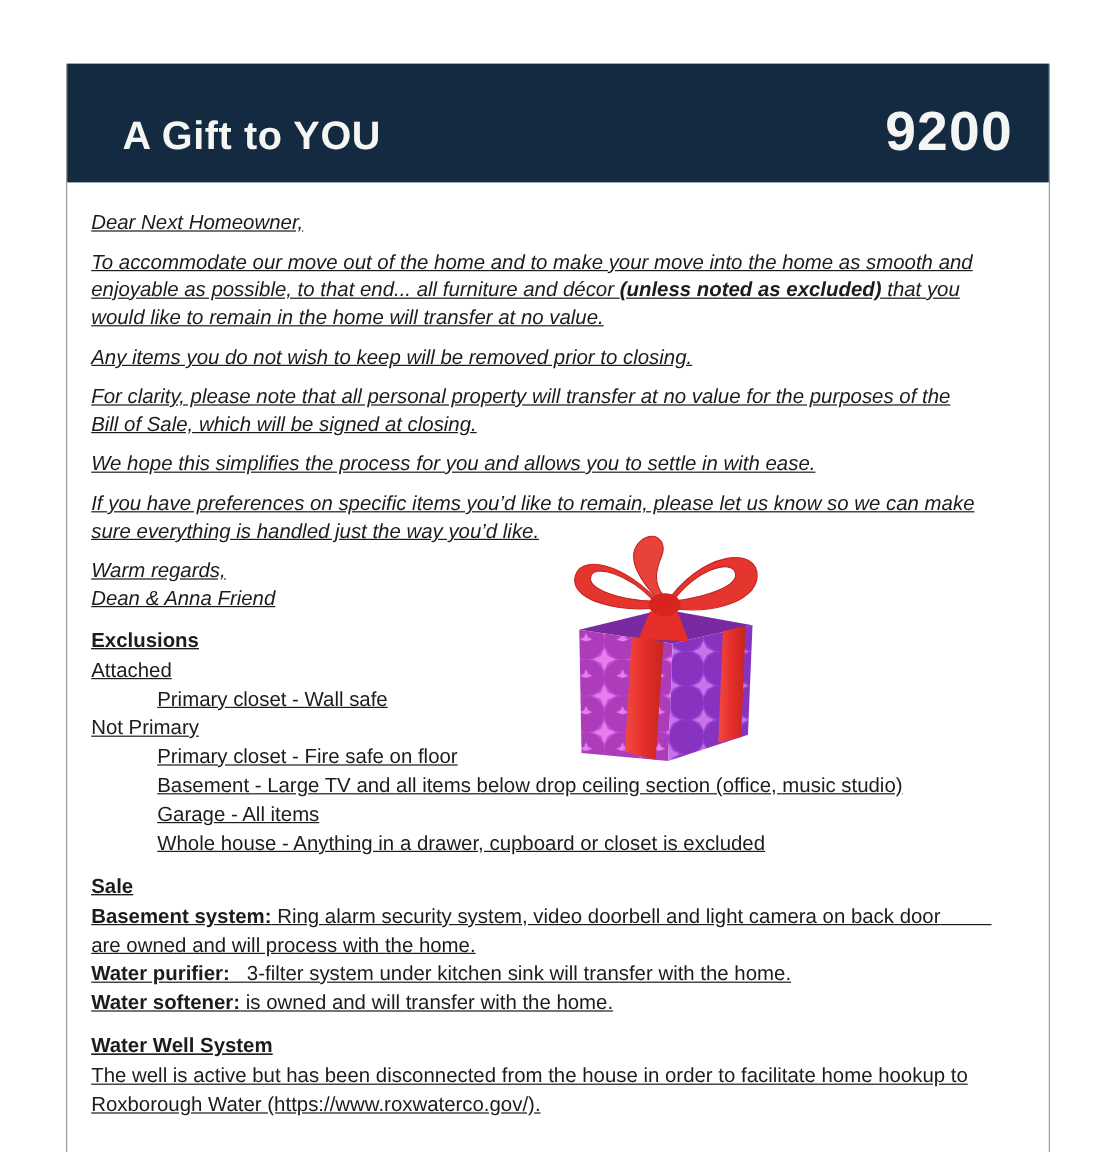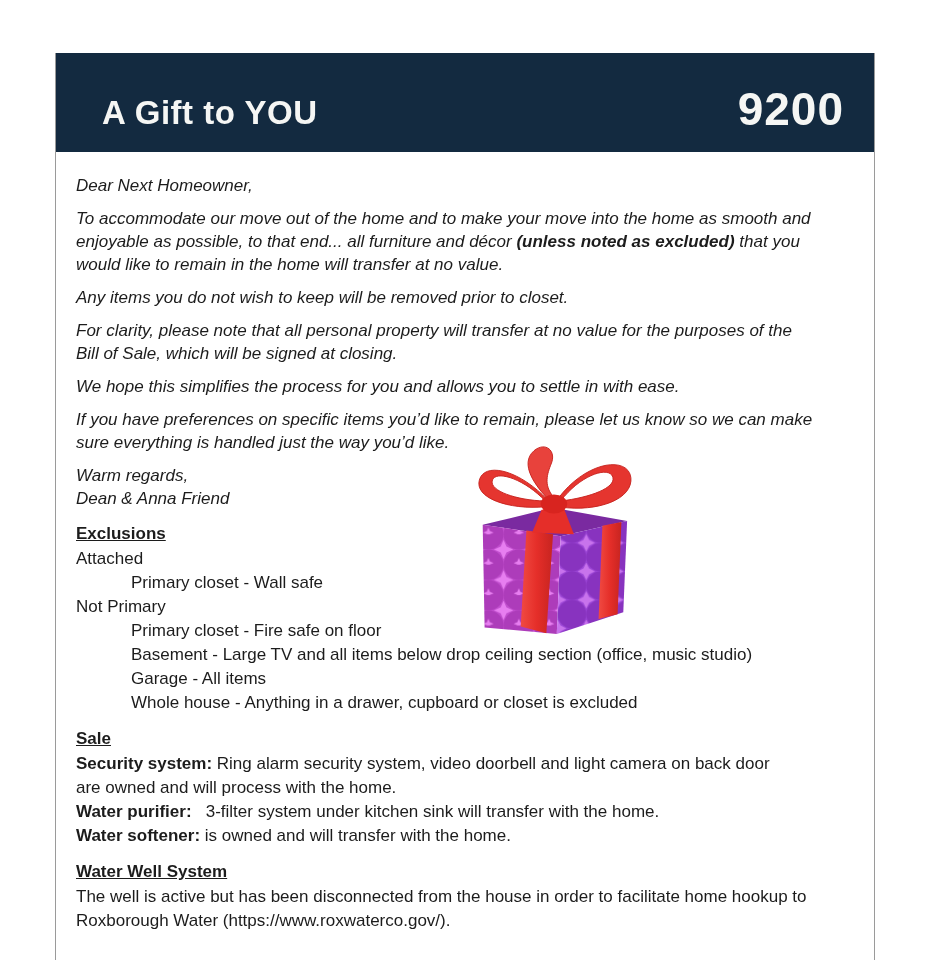--- a/index.html
+++ b/index.html
@@ -28,20 +28,21 @@
   .band-title{
     color:var(--header-text);font-size:33px;font-weight:700;letter-spacing:.5px;
     padding-top:8px;
   }
   .band-address{text-align:right;color:var(--header-text);}
   .addr-num{font-size:46px;font-weight:800;line-height:1;letter-spacing:1px;}
   .addr-street{font-size:20px;font-weight:700;letter-spacing:.6px;margin-top:2px;}
   .letter{
     padding:22px 56px 0 20px;
     font-size:17px;
+    text-decoration:underline;
   }
   .ital{font-style:italic;line-height:23px;margin:0 0 10px 0;}
   .closing{margin-bottom:6px;}
   .b{font-weight:bold;}
   .h{
     font-size:17px;font-weight:bold;text-decoration:underline;
     line-height:24px;margin:12px 0 1px 0;
   }
   .lvl0{line-height:24px;}
   .lvl1{line-height:24px;padding-left:55px;}
@@ -61,41 +62,41 @@
     <div class="band-address">
       <div class="addr-num">9200</div>
     </div>
   </header>
 
   <main class="letter">
     <p class="ital">Dear Next Homeowner,</p>
 
     <p class="ital"><span>To accommodate our move out of the home and to make your move into the home as smooth and enjoyable as possible, to that end... all furniture and décor </span><span class="b">(unless noted as excluded)</span><span> that you would like to remain in the home will transfer at no value.</span></p>
 
-    <p class="ital">Any items you do not wish to keep will be removed prior to closet.</p>
+    <p class="ital">Any items you do not wish to keep will be removed prior to closing.</p>
     <p class="ital">For clarity, please note that all personal property will transfer at no value for the purposes of the Bill of Sale, which will be signed at closing.</p>
     <p class="ital">We hope this simplifies the process for you and allows you to settle in with ease.</p>
     <p class="ital">If you have preferences on specific items you’d like to remain, please let us know so we can make sure everything is handled just the way you’d like.</p>
 
     <p class="ital closing"><span>Warm regards,</span><br><span>Dean &amp; Anna Friend</span></p>
 
     <section>
       <div class="h">Exclusions</div>
       <div class="lvl0">Attached</div>
       <div class="lvl1">Primary closet - Wall safe</div>
       <div class="lvl0">Not Primary</div>
       <div class="lvl1">Primary closet - Fire safe on floor</div>
       <div class="lvl1">Basement - Large TV and all items below drop ceiling section (office, music studio)</div>
       <div class="lvl1">Garage - All items</div>
       <div class="lvl1">Whole house - Anything in a drawer, cupboard or closet is excluded</div>
     </section>
 
     <section>
       <div class="h">Sale</div>
-      <p class="plain rich"><span class="b">Security system:</span><span> Ring alarm security system, video doorbell and light camera on back door         are owned and will process with the home.</span></p>
+      <p class="plain rich"><span class="b">Basement system:</span><span> Ring alarm security system, video doorbell and light camera on back door         are owned and will process with the home.</span></p>
       <p class="plain rich"><span class="b">Water purifier:</span><span>   3-filter system under kitchen sink will transfer with the home.</span></p>
       <p class="plain rich"><span class="b">Water softener:</span><span> is owned and will transfer with the home.</span></p>
     </section>
 
     <section>
       <div class="h">Water Well System</div>
       <p class="plain">The well is active but has been disconnected from the house in order to facilitate home hookup to Roxborough Water (https://www.roxwaterco.gov/).</p>
     </section>
   </main>
 

